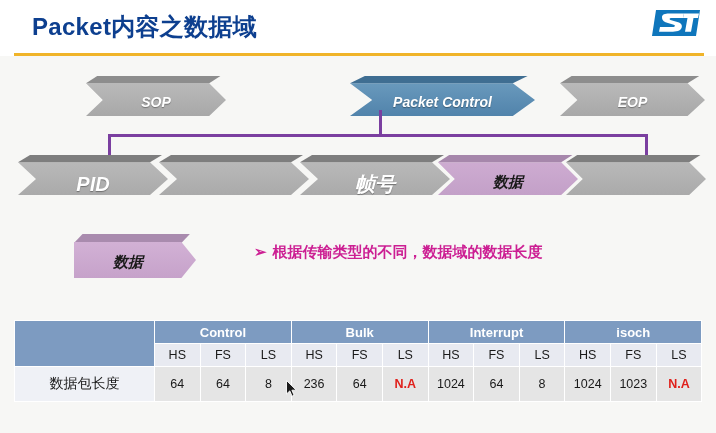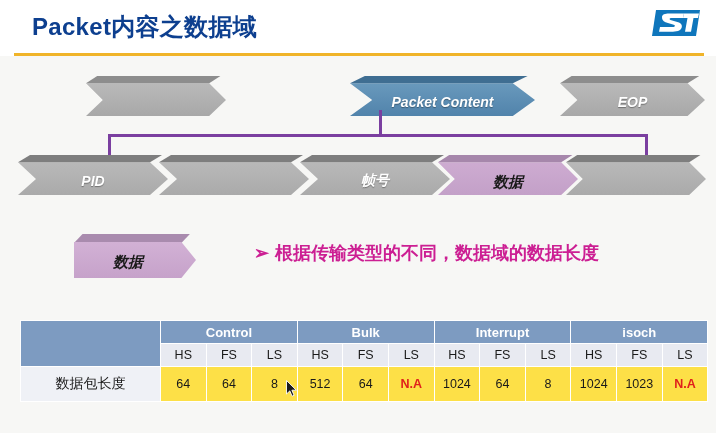--- a/index.html
+++ b/index.html
@@ -81,21 +81,21 @@
   .chev.grey2 .top  { background: #7e7e7e; }
   .chev.blue .face { background: linear-gradient(180deg,#6e9ec0,#5183ab); }
   .chev.blue .top  { background: #3f6e92; }
   .chev.purple .face { background: linear-gradient(180deg,#d0aed3,#c3a0c8); }
   .chev.purple .top  { background: #a687ab; }
   .chev.purple .label {
     color: #1a1a1a;
     text-shadow: none;
     font-size: 15px;
   }
-  .chev.grey2 .label { font-size: 14px; }
+  .chev.grey2 .label { font-size: 20px; }
 
   
   #bracket { position: absolute; left: 0; top: 110px; width: 716px; height: 45px; }
   .brk { position: absolute; background: #7b3fa0; }
 
   
   #callout-shape {
     position: absolute;
     left: 74px; top: 234px;
     width: 122px; height: 44px;
@@ -116,30 +116,30 @@
     position: absolute; left: 0; right: 14px; top: 19px;
     text-align: center;
     font-size: 15px; font-weight: bold; font-style: italic;
     color: #1a1a1a;
   }
   #callout-text {
     position: absolute;
     left: 254px; top: 240px;
     width: 440px;
     color: #cc1f93;
-    font-size: 18px;
+    font-size: 15px;
     font-weight: bold;
     line-height: 1.55;
   }
   #callout-bullet { margin-right: 6px; }
 
   
   #packet-table {
     position: absolute;
-    left: 20px; top: 320px;
+    left: 14px; top: 320px;
     width: 688px;
     border-collapse: collapse;
     table-layout: fixed;
     font-size: 12.5px;
     color: #1a1a1a;
   }
   #packet-table td, #packet-table th {
     border: 1px solid #ffffff;
     text-align: center;
     font-weight: normal;
@@ -160,21 +160,21 @@
     background: #e8eaf1;
     height: 22px;
     font-size: 12.5px;
   }
   #packet-table .row-label {
     background: #eff1f6;
     font-size: 14px;
     height: 34px;
   }
   #packet-table .cell {
-    background: #fde047;
+    background: #e5e5e5;
     height: 34px;
     font-size: 12.5px;
   }
   #packet-table .na { color: #e0201b; font-weight: bold; }
 
   
   #mouse-cursor {
     position: absolute;
     left: 286px; top: 380px;
     width: 12px; height: 18px;
@@ -193,25 +193,26 @@
       <path d="M34 7.5 L49 7.5 L48 12 L43.5 12 L41 25.7 L35 25.7 L37.5 12 L33 12 Z" fill="#ffffff"></path>
     </svg>
   </div>
   <div id="title-rule"></div>
 </div>
 
 <div class="chev-row" id="chevron-row-1" style="top:66px; width:716px; height:58px;">
   <div class="chev grey" style="left:86px; width:140px;">
     <div class="face"></div>
     <div class="top"></div>
+    <div class="label">SOP</div>
   </div>
   <div class="chev blue" style="left:350px; width:185px;">
     <div class="face"></div>
     <div class="top"></div>
-    <div class="label">Packet  Content</div>
+    <div class="label">Packet  Control</div>
   </div>
   <div class="chev grey" style="left:560px; width:145px;">
     <div class="face"></div>
     <div class="top"></div>
     <div class="label">EOP</div>
   </div>
 </div>
 
 <div id="bracket">
   <div class="brk" style="left:379px; top:0; width:3px; height:26px;"></div>
@@ -223,21 +224,21 @@
 <div class="chev-row" id="chevron-row-2" style="top:145px; width:716px; height:58px;">
   <div class="chev grey2" style="left:18px; width:150px;">
     <div class="face"></div>
     <div class="top"></div>
     <div class="label">PID</div>
   </div>
   <div class="chev grey2" style="left:159px; width:150px;">
     <div class="face"></div>
     <div class="top"></div>
   </div>
-  <div class="chev grey2" style="left:300px; width:150px;font-family:Liberation Mono, monospace;">
+  <div class="chev grey2" style="left:300px; width:150px;">
     <div class="face"></div>
     <div class="top"></div>
     <div class="label">帧号</div>
   </div>
   <div class="chev purple" style="left:438px; width:140px;">
     <div class="face"></div>
     <div class="top"></div>
     <div class="label">数据</div>
   </div>
   <div class="chev grey2" style="left:566px; width:140px;">
@@ -294,21 +295,21 @@
       <th class="sub-head">FS</th>
       <th class="sub-head">LS</th>
     </tr>
   </thead>
   <tbody>
     <tr>
       <td class="row-label">数据包长度</td>
       <td class="cell">64</td>
       <td class="cell">64</td>
       <td class="cell">8</td>
-      <td class="cell">512</td>
+      <td class="cell">236</td>
       <td class="cell">64</td>
       <td class="cell na">N.A</td>
       <td class="cell">1024</td>
       <td class="cell">64</td>
       <td class="cell">8</td>
       <td class="cell">1024</td>
       <td class="cell">1023</td>
       <td class="cell na">N.A</td>
     </tr>
   </tbody>

